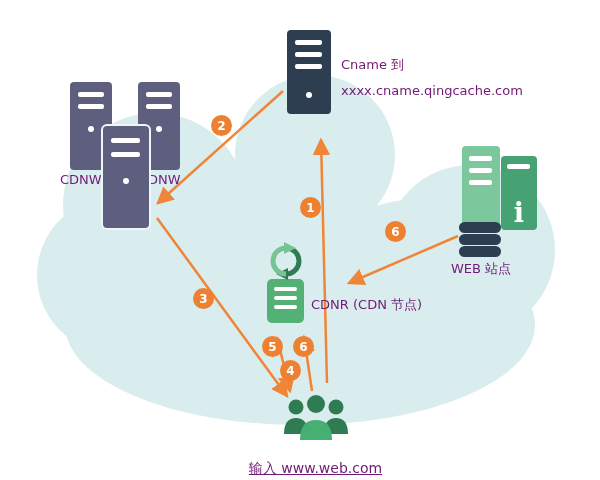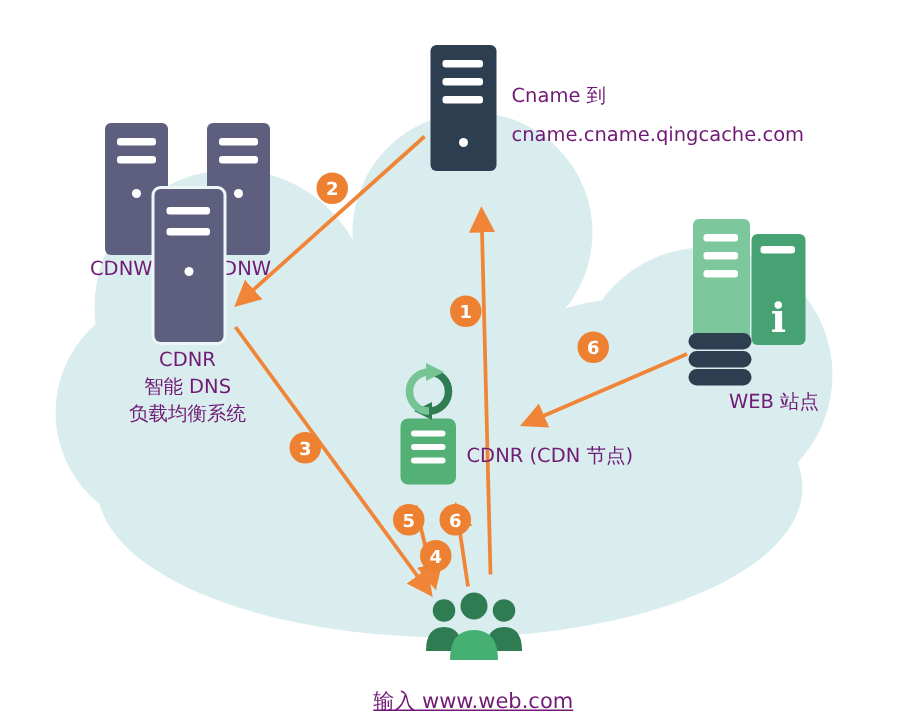--- a/index.html
+++ b/index.html
@@ -85,60 +85,55 @@
 
   <div class="tower navy" style="left:287px; top:30px; width:44px; height:84px;">
     <div class="bar" style="top:10px;"></div>
     <div class="bar" style="top:22px;"></div>
     <div class="bar" style="top:34px;"></div>
     <div class="dot" style="top:62px;"></div>
   </div>
 
   <div class="label" style="left:341px; top:52px; width:220px; line-height:26px;">
     <div>Cname 到</div>
-    <div>cname.cname.qingcache.com</div>
+    <div>xxxx.cname.qingcache.com</div>
   </div>
 
   <div class="tower slate" style="left:70px; top:82px; width:42px; height:88px;">
     <div class="bar" style="top:10px;"></div>
     <div class="bar" style="top:22px;"></div>
     <div class="dot" style="top:44px;"></div>
   </div>
   <div class="tower slate" style="left:138px; top:82px; width:42px; height:88px;">
     <div class="bar" style="top:10px;"></div>
     <div class="bar" style="top:22px;"></div>
     <div class="dot" style="top:44px;"></div>
   </div>
   <div class="label" style="left:60px; top:171px; width:54px;">CDNW</div>
   <div class="label" style="left:139px; top:171px; width:54px;">CDNW</div>
 
   <div class="tower slate edge" style="left:103px; top:126px; width:46px; height:102px; z-index:5;">
     <div class="bar" style="top:12px;"></div>
     <div class="bar" style="top:26px;"></div>
     <div class="dot" style="top:52px;"></div>
   </div>
-  <div class="label center" style="left:62px; top:232px; width:126px; line-height:18px;">
-    <div>CDNR</div>
-    <div>智能 DNS</div>
-    <div>负载均衡系统</div>
-  </div>
 
   <div class="tower g-light" style="left:462px; top:146px; width:38px; height:86px;">
     <div class="bar" style="top:10px;"></div>
     <div class="bar" style="top:22px;"></div>
     <div class="bar" style="top:34px;"></div>
   </div>
   <div class="tower g-dark" style="left:501px; top:156px; width:36px; height:74px;">
     <div class="bar" style="top:8px;"></div>
     <div class="info-i">i</div>
   </div>
   <div class="db-pill" style="left:459px; top:222px;"></div>
   <div class="db-pill" style="left:459px; top:234px;"></div>
   <div class="db-pill" style="left:459px; top:246px;"></div>
-  <div class="label center" style="left:468px; top:260px; width:96px;">WEB 站点</div>
+  <div class="label center" style="left:433px; top:260px; width:96px;">WEB 站点</div>
 
   <svg class="icon-abs" style="left:265px; top:242px;" width="42" height="38" viewBox="0 0 42 38">
     <path d="M21,6 A13,13 0 0 1 21,32" stroke="#2f7b52" stroke-width="5" fill="none"></path>
     <polygon points="23,26 23,38 11,32" fill="#2f7b52"></polygon>
     <path d="M21,32 A13,13 0 0 1 21,6" stroke="#76c493" stroke-width="5" fill="none"></path>
     <polygon points="19,0 19,12 31,6" fill="#76c493"></polygon>
   </svg>
   <div class="tower" style="left:267px; top:279px; width:37px; height:44px; background:#53b175; border-radius:5px;">
     <div class="bar" style="top:8px; height:4px;"></div>
     <div class="bar" style="top:17px; height:4px;"></div>

